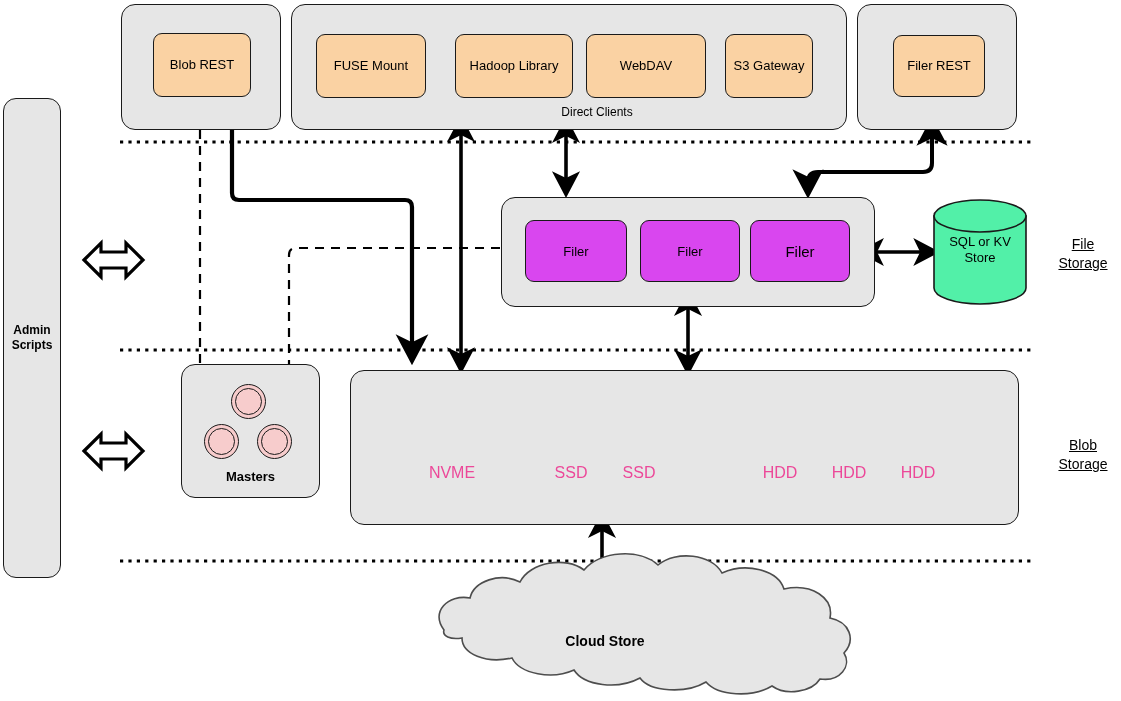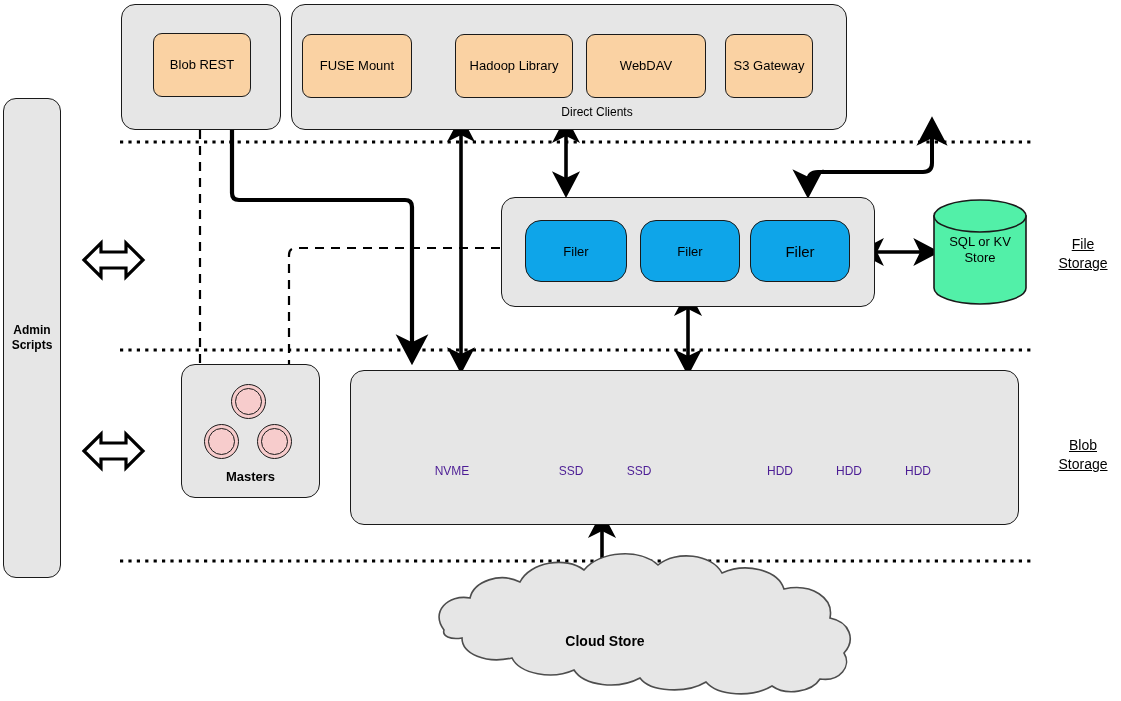--- a/index.html
+++ b/index.html
@@ -38,23 +38,23 @@
     display:flex;
     align-items:center;
     justify-content:center;
     color:#000;
     font-size:13px;
     text-align:center;
     line-height:1.15;
   }
   
   .node-green{
-    background:#0ea5e9;
+    background:#d946ef;
     border:1px solid #1a1a1a;
-    border-radius:16px;
+    border-radius:9px;
     display:flex;
     align-items:center;
     justify-content:center;
     color:#000;
     font-size:13px;
     text-align:center;
   }
   .group-caption{
     position:absolute;
     width:100%;
@@ -108,22 +108,22 @@
     position:absolute;
     left:3px;top:3px;right:3px;bottom:3px;
     border-radius:50%;
     border:1.6px solid #1a1a1a;
     box-sizing:border-box;
   }
   .cyl-label{
     position:absolute;
     width:100%;
     text-align:center;
-    font-size:12px;
-    color:#4c1d95;
+    font-size:16px;
+    color:#ec4899;
   }
   .cloud-label{
     position:absolute;
     width:100%;
     text-align:center;
     font-size:14px;
     font-weight:bold;
     color:#000;
   }
   .db-label{
@@ -253,35 +253,40 @@
     </div>
   </div>
 
   <div class="abs admin-bar" style="left:3px;top:98px;width:58px;height:480px;">
     <span>
       <span>Admin</span><br><span>Scripts</span>
     </span>
   </div>
 
   <div class="abs group-box" style="left:291px;top:4px;width:556px;height:126px;">
-    <div class="abs node-orange" style="left:10px;top:29px;width:110px;height:64px;">
+    <div class="abs node-orange" style="left:24px;top:29px;width:110px;height:64px;">
       <span>FUSE Mount</span>
     </div>
     <div class="abs node-orange" style="left:294px;top:29px;width:120px;height:64px;">
       <span>WebDAV</span>
     </div>
     <div class="abs node-orange" style="left:163px;top:29px;width:118px;height:64px;">
       <span>Hadoop Library</span>
     </div>
     <div class="abs node-orange" style="left:433px;top:29px;width:88px;height:64px;">
       <span>S3 Gateway</span>
     </div>
     <div class="group-caption" style="top:100px;left:0;">Direct Clients</div>
   </div>
 
+  <div class="abs group-box" style="left:857px;top:4px;width:160px;height:126px;">
+    <div class="abs node-orange" style="left:35px;top:30px;width:92px;height:62px;">
+      <span>Filer REST</span>
+    </div>
+  </div>
 
   <div class="abs group-box" style="left:501px;top:197px;width:374px;height:110px;">
     <div class="abs node-green" style="left:23px;top:22px;width:102px;height:62px;">
       <span>Filer</span>
     </div>
     <div class="abs node-green" style="left:138px;top:22px;width:100px;height:62px;">
       <span>Filer</span>
     </div>
     <div class="abs node-green" style="left:248px;top:22px;width:100px;height:62px;font-size:15px;">
       <span>Filer</span>

